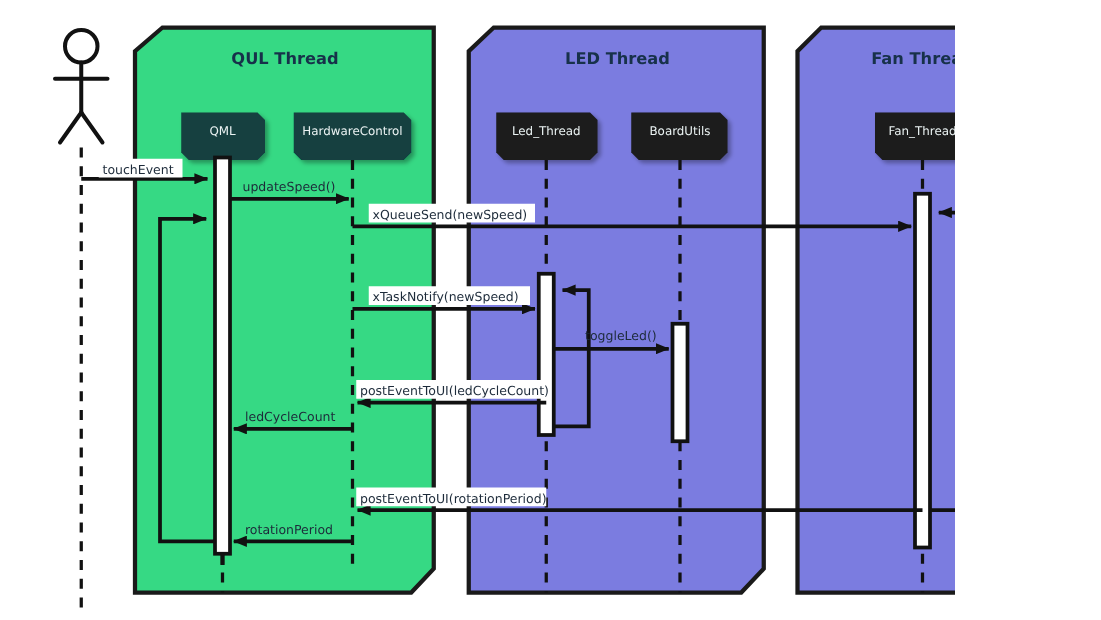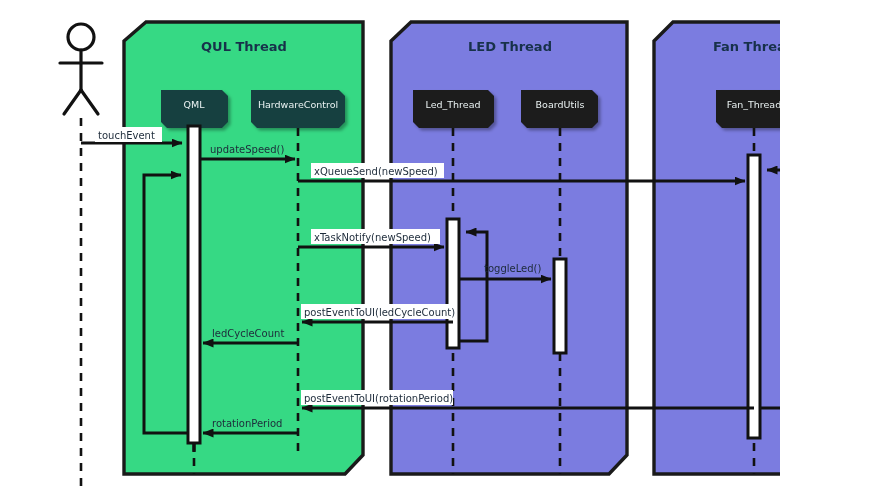--- a/index.html
+++ b/index.html
@@ -1,18 +1,18 @@
 <!DOCTYPE html>
 <html><head>
 <meta charset="utf-8">
 <title>Sequence Diagram</title>
 <style>
   html,body{margin:0;padding:0;background:#ffffff;}
   body{font-family:"DejaVu Sans","Liberation Sans",sans-serif;}
-  #stage{position:relative;width:764px;height:496px;background:#ffffff;overflow:hidden;padding-left:16px;}
+  #stage{position:relative;width:764px;height:496px;background:#ffffff;overflow:hidden;}
   #stage svg{display:block;}
   .grp-title{font-size:13px;font-weight:bold;fill:#17314a;}
   .part-label{font-size:9.5px;fill:#eaf2f2;}
   .msg-label{font-size:10px;fill:#1d2b3a;}
   .msg-label-boxed{font-size:10px;fill:#1d2b3a;}
 </style>
 </head>
 <body>
 
 <div id="stage">

